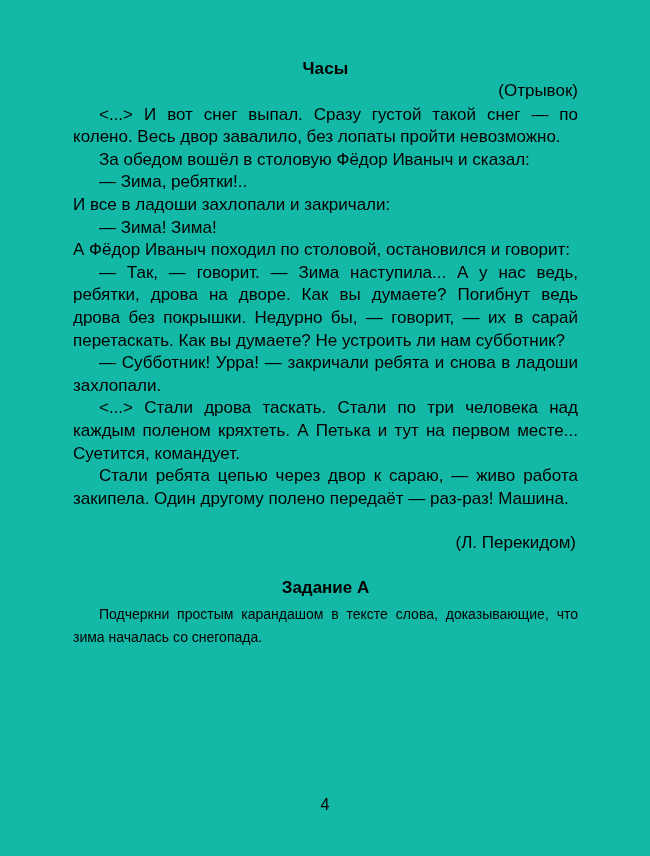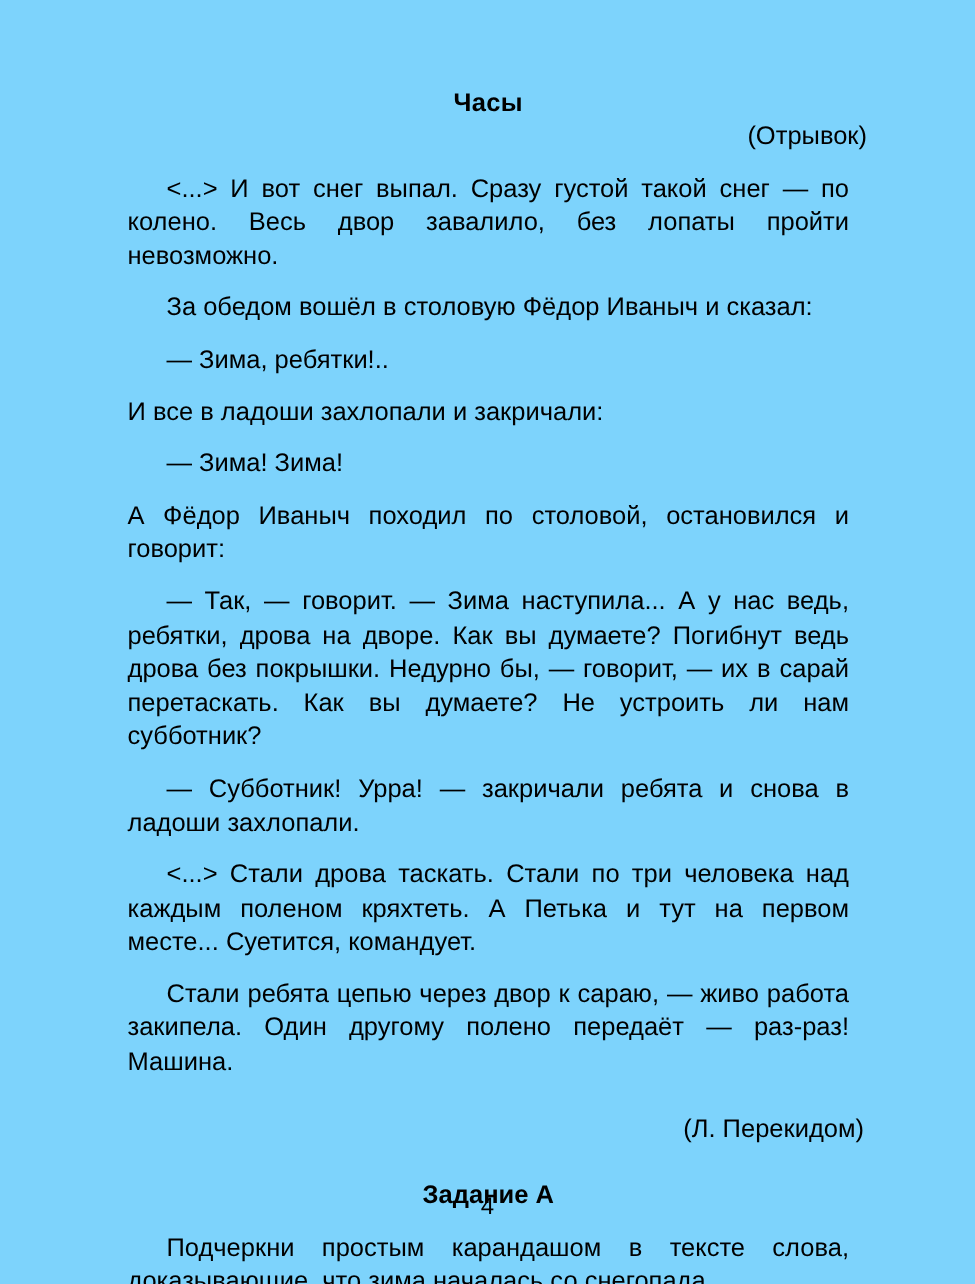--- a/index.html
+++ b/index.html
@@ -9,21 +9,21 @@
     background: #ffffff;
   }
   body {
     font-family: "Liberation Sans", sans-serif;
     color: #000000;
   }
   .page {
     position: relative;
     width: 650px;
     height: 856px;
-    background: #7dd3fc;
+    background: #14b8a6;
     box-sizing: border-box;
     overflow: hidden;
   }
   .content {
     position: absolute;
     left: 73px;
     top: 58px;
     width: 505px;
   }
   .doc-title {
@@ -37,21 +37,21 @@
   .doc-subtitle {
     font-size: 17px;
     font-weight: normal;
     text-align: right;
     line-height: 22.6px;
     margin: 0 0 1px 0;
   }
   p.body-par {
     font-size: 17px;
     line-height: 22.6px;
-    margin: 12px;
+    margin: 0;
     text-align: justify;
     text-justify: inter-word;
     text-indent: 26px;
     hyphens: manual;
     word-spacing: 0px;
   }
   p.body-par.no-indent {
     text-indent: 0;
   }
   .attribution {
@@ -63,23 +63,23 @@
   }
   .task-heading {
     font-size: 17px;
     font-weight: bold;
     line-height: 22.6px;
     margin: 22px 0 4px 0;
     text-align: center;
     text-indent: 0;
   }
   .task-text {
-    font-size: 17px;
+    font-size: 14px;
     line-height: 22.6px;
-    margin: 12px;
+    margin: 0;
     text-align: justify;
     text-indent: 26px;
   }
   .page-number {
     position: absolute;
     left: 0;
     right: 0;
     top: 795px;
     text-align: center;
     font-size: 16px;

